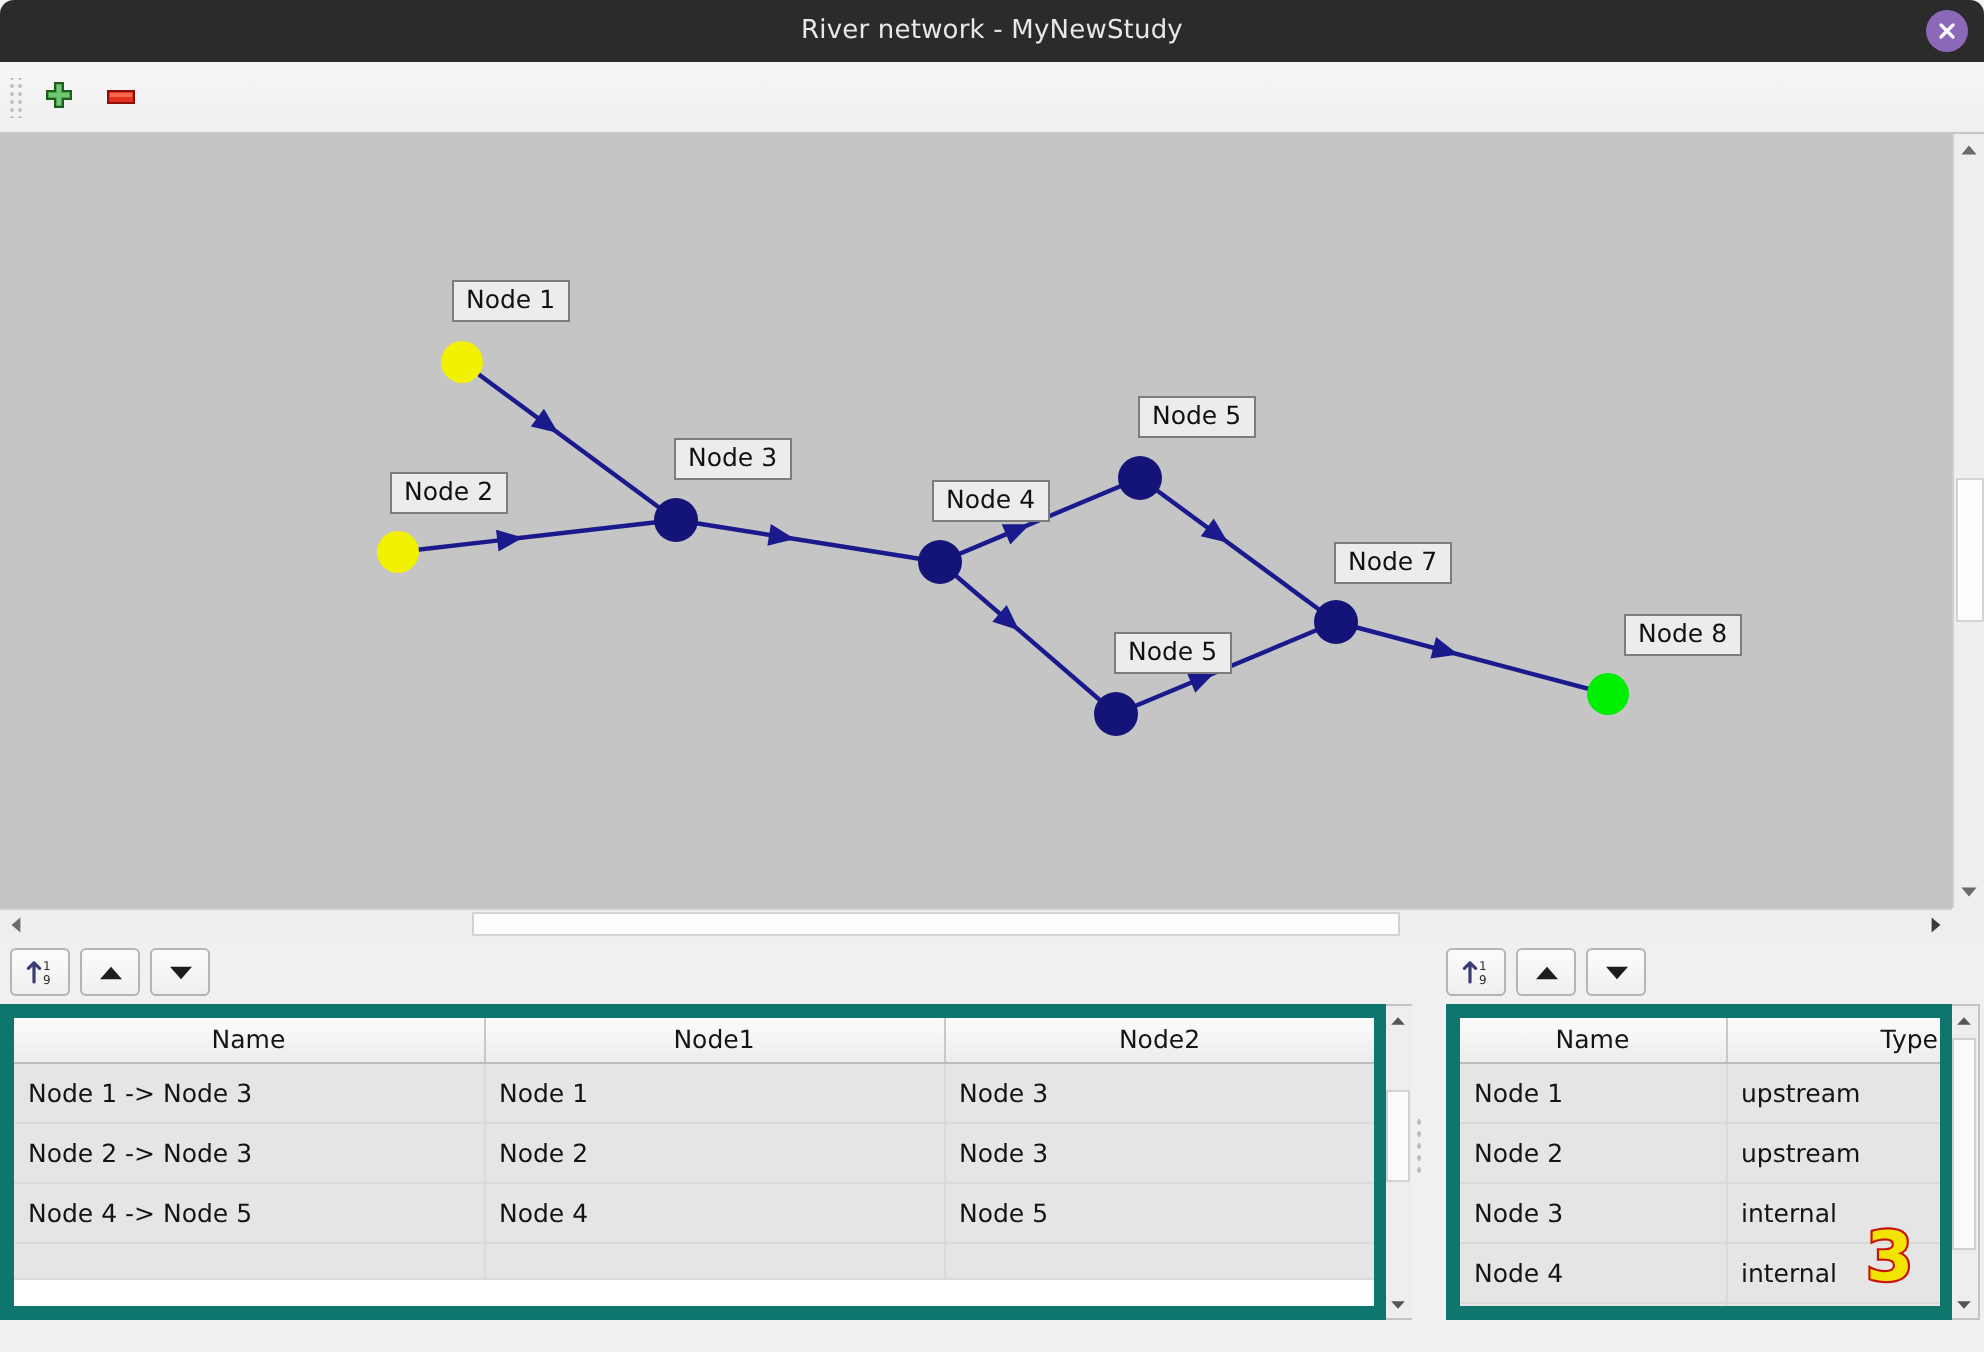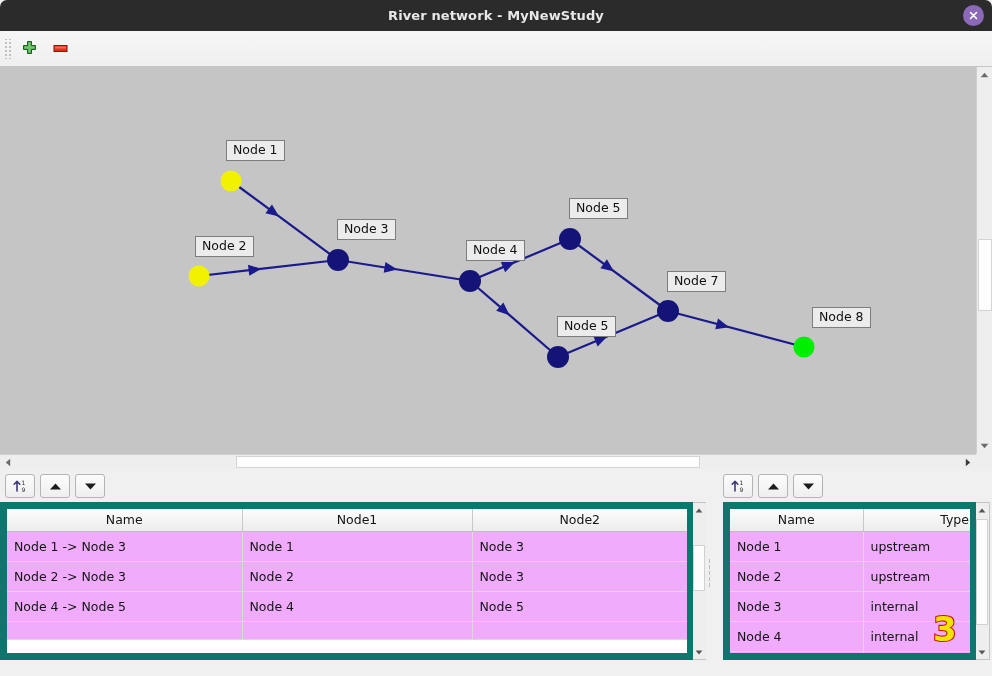--- a/index.html
+++ b/index.html
@@ -21,21 +21,21 @@
     position: absolute; left: 0; top: 0;
     width: 992px; height: 31px;
     background: #2b2b2b;
     border-top-left-radius: 7px;
     border-top-right-radius: 7px;
     display: flex; align-items: center; justify-content: center;
   }
   .titlebar-text {
     color: #e8e8e8;
     font-size: 13px;
-    font-weight: bold;
+    font-weight: normal;
     letter-spacing: 0.1px;
     user-select: none;
   }
   .close-btn {
     position: absolute; right: 8px; top: 5px;
     width: 21px; height: 21px;
     border-radius: 50%;
     background: #8b68b8;
     display: flex; align-items: center; justify-content: center;
     cursor: pointer;
@@ -217,21 +217,21 @@
     text-align: center;
     user-select: none;
   }
   table.grid td {
     height: 30px;
     border-right: 1px solid #dadada;
     border-bottom: 1px solid #dadada;
     font-size: 12.5px;
     color: #141414;
     padding-left: 7px;
-    background: #f0abfc;
+    background: #e5e5e5;
     white-space: nowrap;
     overflow: hidden;
   }
   table.grid tr.empty-row td { height: 14px; }
 
   
   .tvscroll {
     position: absolute; top: 32px;
     width: 14px; height: 158px;
     background: #eeeeee;

